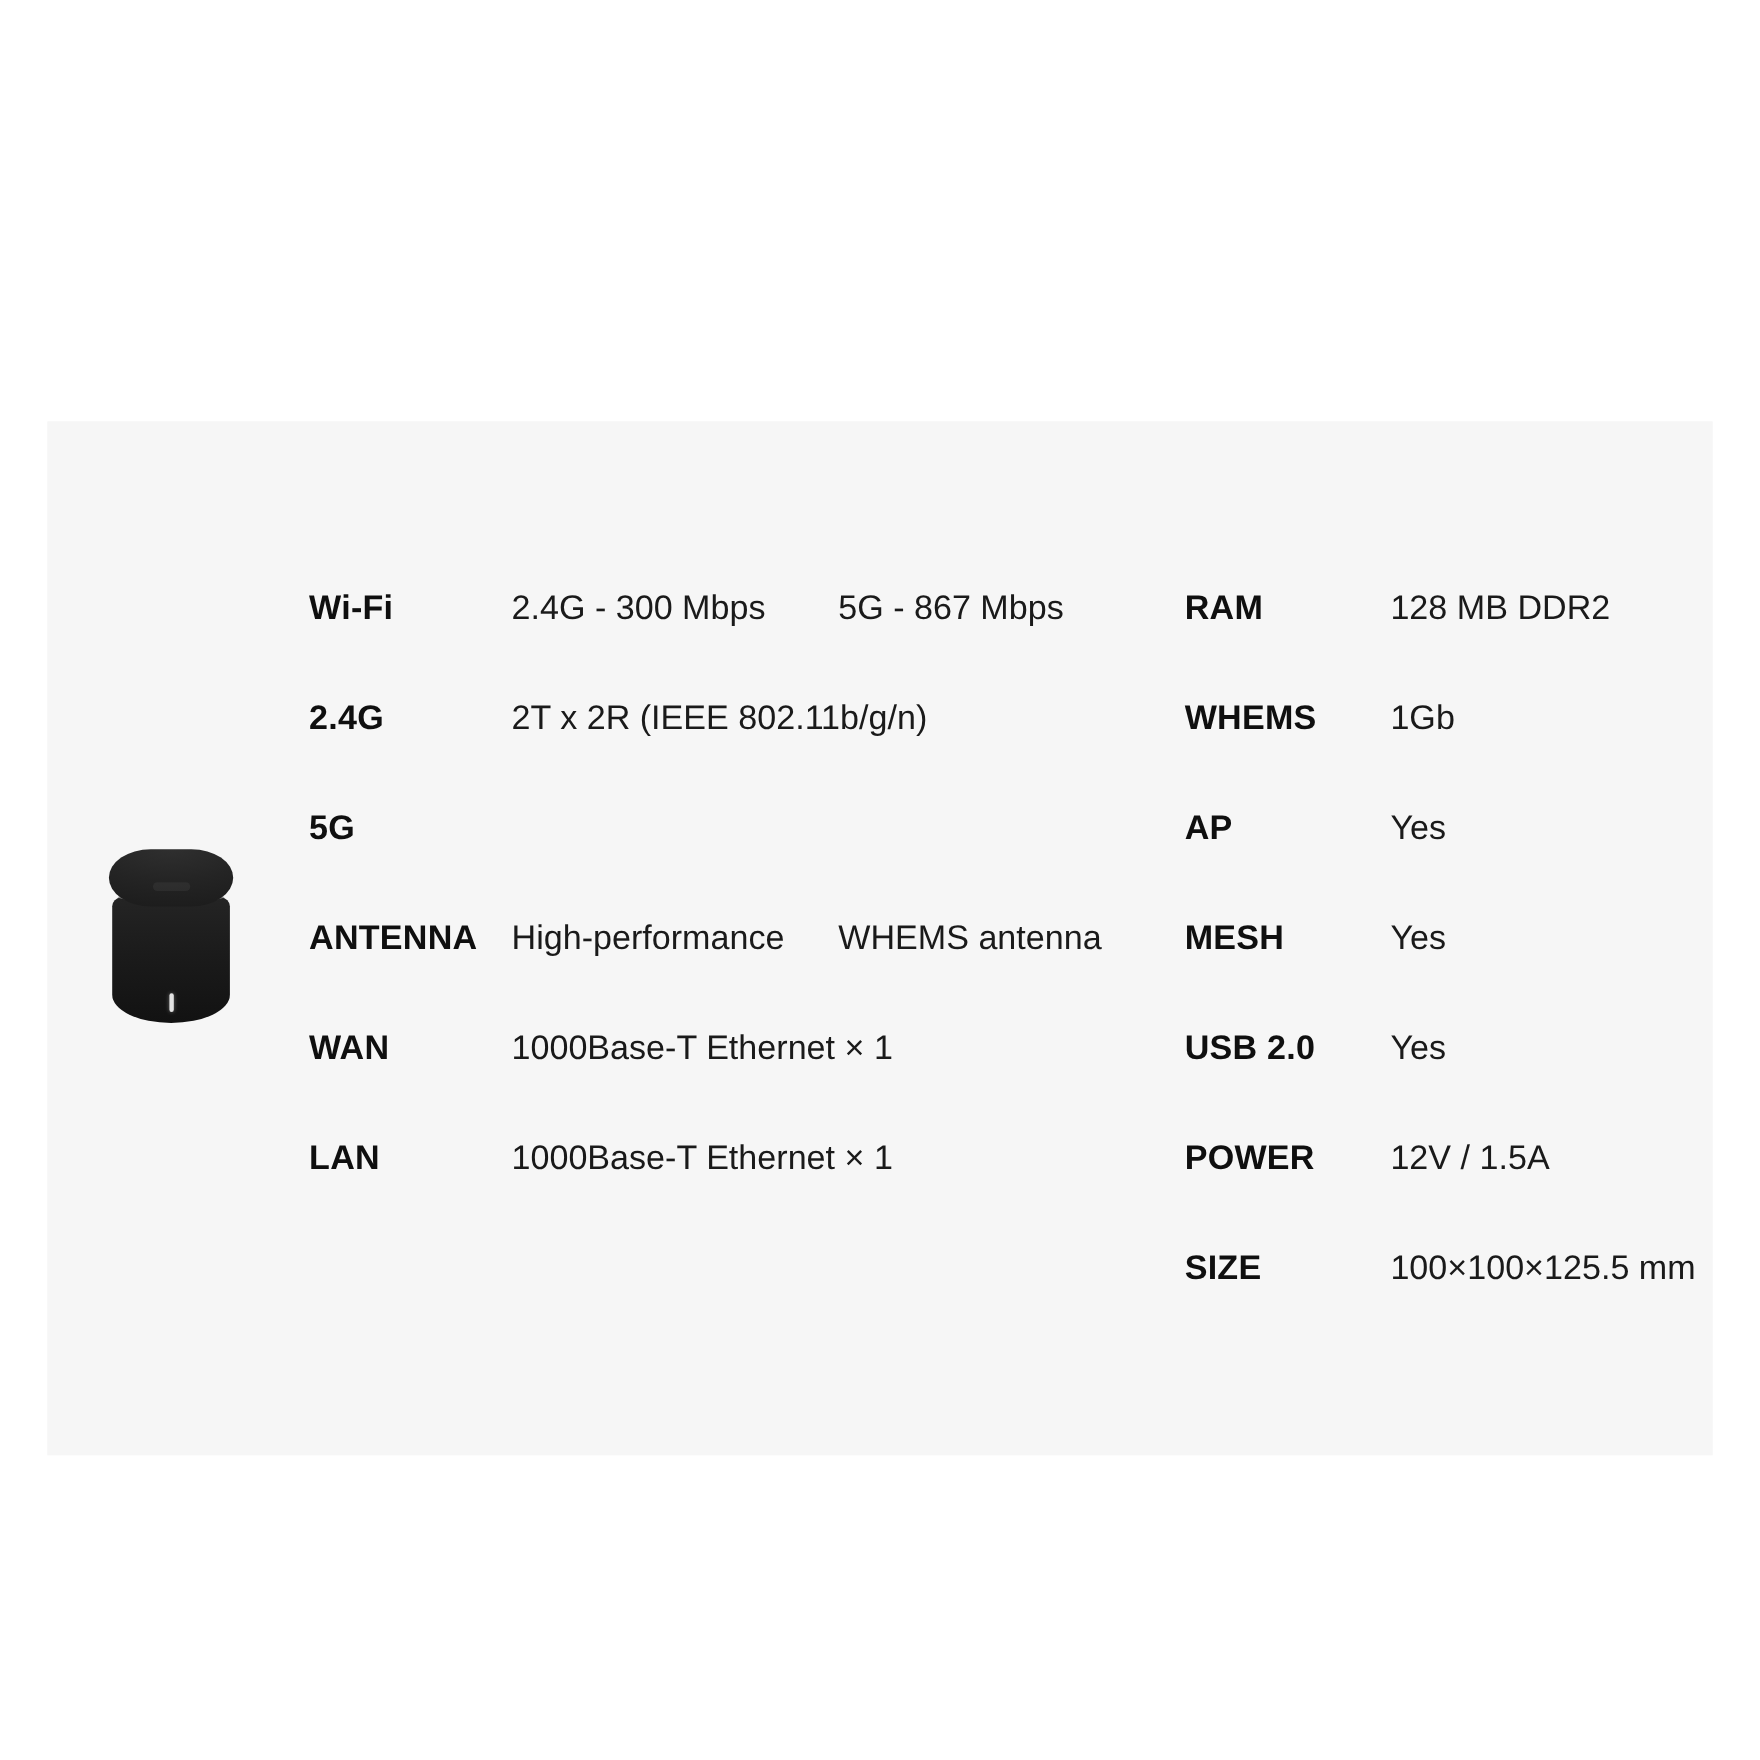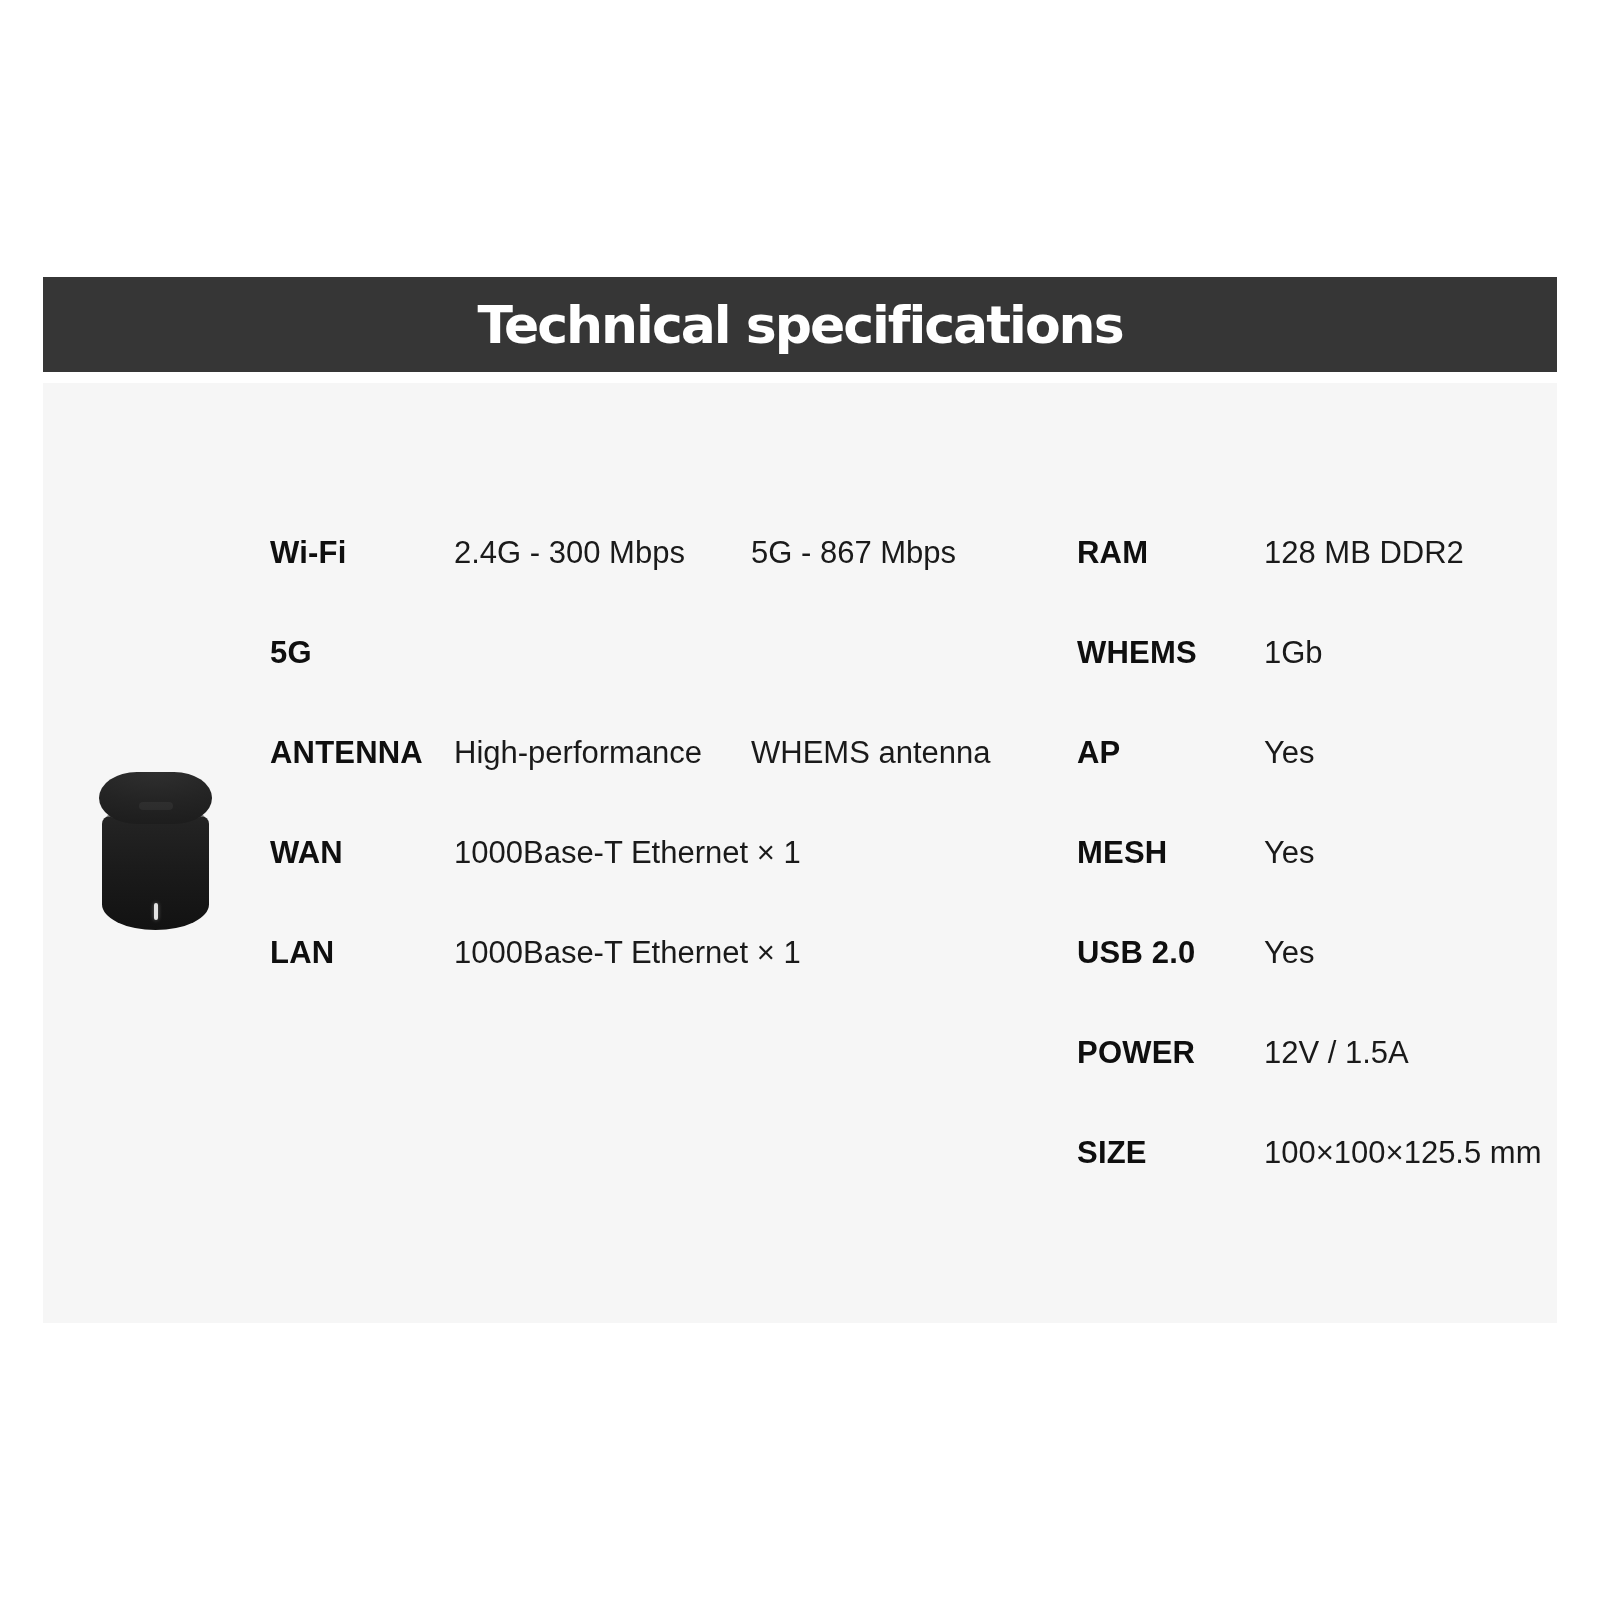--- a/index.html
+++ b/index.html
@@ -53,59 +53,61 @@
     background:rgba(255,255,255,0.05); z-index:4;
   }
   .device-led {
     position:absolute; left:50%; bottom:10px; transform:translateX(-50%);
     width:4px; height:17px; background:#e3e3e3; border-radius:2px;
     box-shadow:0 0 4px rgba(255,255,255,0.35); z-index:5;
   }
 
   
   .spec-col { position:absolute; top:120px; display:flex; flex-direction:column; }
-  #col-left  { left:227px;  width:740px; }
+  #col-left  { left:238px;  width:740px; }
   #col-right { left:1034px; width:470px;justify-content:center; }
 
   .spec-row { height:100px; display:flex; align-items:center; }
   .spec-label {
     flex:none; font-weight:700; font-size:31px; color:var(--label-text, #0f0f0f);
     letter-spacing:0.2px;
   }
   #col-left  .spec-label { width:184px; }
   #col-right .spec-label { width:187px; }
   .spec-value, .spec-value2 {
     font-size:31px; color:var(--value-text, #1a1a1a); white-space:nowrap;
   }
   .spec-value.fixed { flex:none; width:297px; }
 </style>
 </head>
 <body style="--header-bg: #363636; --header-text: #ffffff; --panel-bg: #f6f6f6; --label-text: #0f0f0f; --value-text: #1a1a1a;">
 
 <div class="page">
 
-  <header class="header-bar">
-    <h1 class="title">Technical specifications</h1>
-  </header>
 
   <section class="panel">
 
     <figure class="device">
       <div class="device-body"></div>
       <div class="device-rim"></div>
       <div class="device-lid"></div>
       <div class="device-logo-mark"></div>
       <div class="device-led"></div>
     </figure>
 
     <div class="spec-col" id="col-left">
         <div class="spec-row">
     <div class="spec-label">Wi-Fi</div>
     <div class="spec-value fixed">2.4G - 300 Mbps</div>
     <div class="spec-value2">5G - 867 Mbps</div>
+  </div>
+        <div class="spec-row">
+    <div class="spec-label">2.4G</div>
+    <div class="spec-value">2T x 2R (IEEE 802.11b/g/n)</div>
+
   </div>
         <div class="spec-row">
     <div class="spec-label">5G</div>
 
   </div>
         <div class="spec-row">
     <div class="spec-label">ANTENNA</div>
     <div class="spec-value fixed">High-performance</div>
     <div class="spec-value2">WHEMS antenna</div>
   </div>

